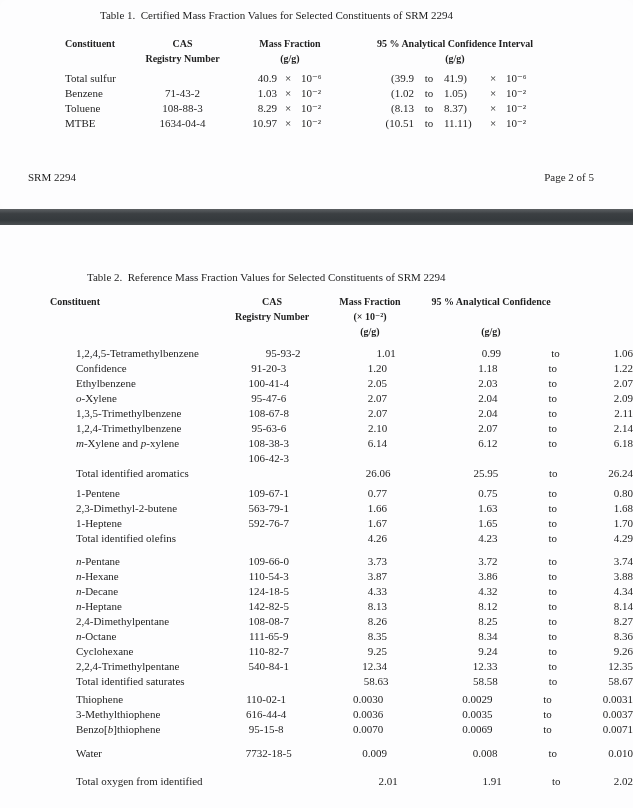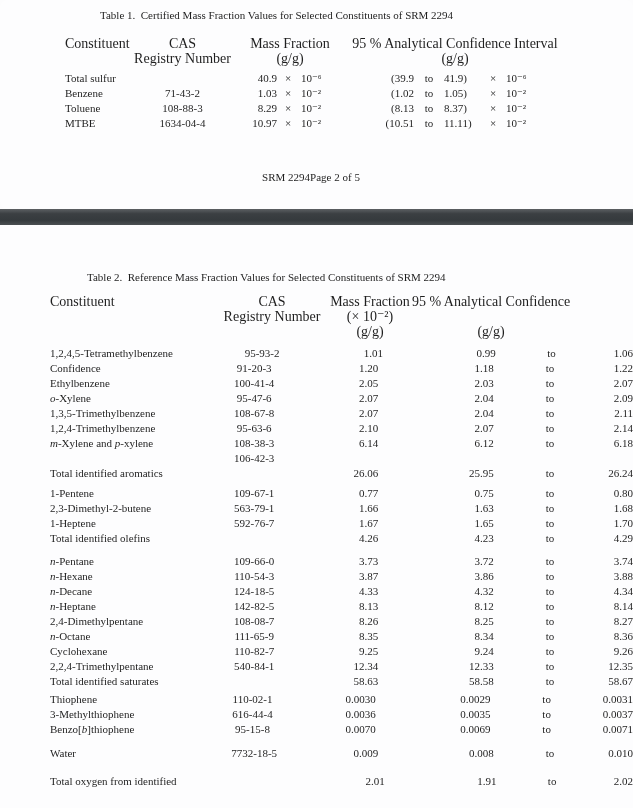--- a/index.html
+++ b/index.html
@@ -13,21 +13,21 @@
   .page{position:absolute;left:0;width:633px;background:#fdfdfe;}
   .page-2{top:0;height:209px;border-radius:8px;}
   .page-3{top:225px;height:583px;}
   .separator{
     position:absolute;left:0;top:209px;width:633px;height:16px;
     background:linear-gradient(180deg,#5c6063 0%,#3b3f42 30%,#353a3d 70%,#4b4f52 100%);
   }
   .doc-title{position:absolute;font-size:11px;line-height:15px;white-space:pre;}
   .t1-title{left:100px;top:8px;}
   .t2-title{left:87px;top:45px;}
-  .hdr{position:absolute;font-size:14px;line-height:15px;text-align:center;white-space:pre;}
+  .hdr{position:absolute;font-size:10px;line-height:15px;text-align:center;white-space:pre;font-weight:bold;}
   .hl{text-align:left;}
   
   .h-const{left:65px;top:36px;}
   .h-cas1{left:130px;width:105px;top:36px;}
   .h-cas2{left:130px;width:105px;top:51px;}
   .h-mass1{left:235px;width:110px;top:36px;}
   .h-mass2{left:235px;width:110px;top:51px;}
   .h-ci1{left:345px;width:220px;top:36px;}
   .h-ci2{left:345px;width:220px;top:51px;}
   
@@ -49,36 +49,36 @@
   .c3{width:42px;text-align:right;}
   .c4{width:22px;text-align:center;}
   .c5{width:41px;text-align:left;padding-left:2px;}
   .c6{width:72px;text-align:right;}
   .c7{width:30px;text-align:center;}
   .c8{width:38px;text-align:left;}
   .c9{width:22px;text-align:center;}
   .c10{width:38px;text-align:left;padding-left:2px;}
 
   #t2-groups{position:absolute;left:0;top:121px;width:633px;}
-  .t2-row{padding-left:50px;gap:44px;}
+  .t2-row{padding-left:76px;gap:44px;}
   .d1{width:157px;}
   .d2{width:130px;text-align:center;}
   .d3{width:46px;text-align:right;}
   .d4{width:99px;text-align:right;}
   .d5{width:34px;text-align:center;}
   .d6{width:37px;text-align:right;}
   .t2-group:nth-child(2){margin-top:5px;}
   .t2-group:nth-child(3){margin-top:8px;}
   .t2-group:nth-child(4){margin-top:3px;}
   .t2-group:nth-child(5){margin-top:9px;}
   .t2-group:nth-child(6){margin-top:13px;}
 
   .footer{
     position:absolute;top:170px;left:28px;right:39px;
-    display:flex;justify-content:center;
+    display:flex;justify-content:space-between;
     font-size:11px;line-height:15px;
   }
   i{font-style:italic;}
 </style>
 </head>
 <body>
 
 <section class="page page-2">
   <div class="doc-title t1-title">Table 1.  Certified Mass Fraction Values for Selected Constituents of SRM 2294</div>
 

